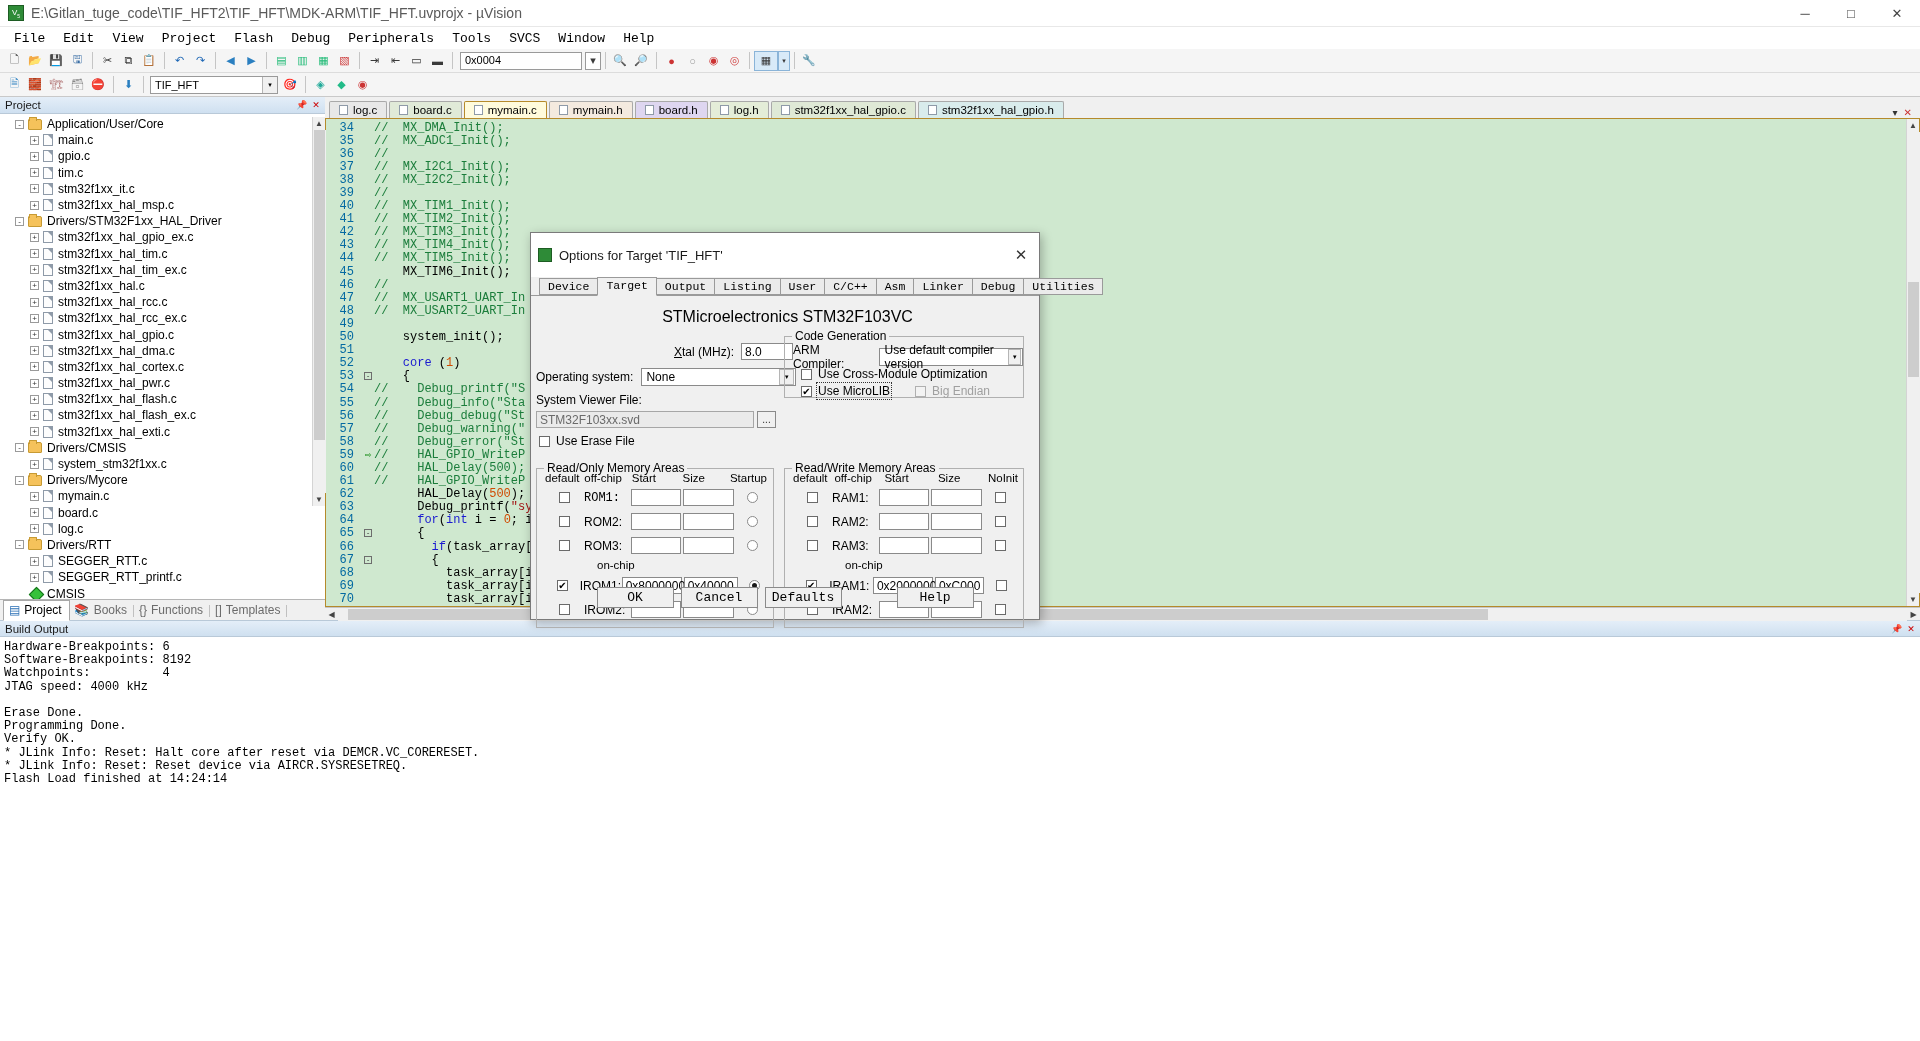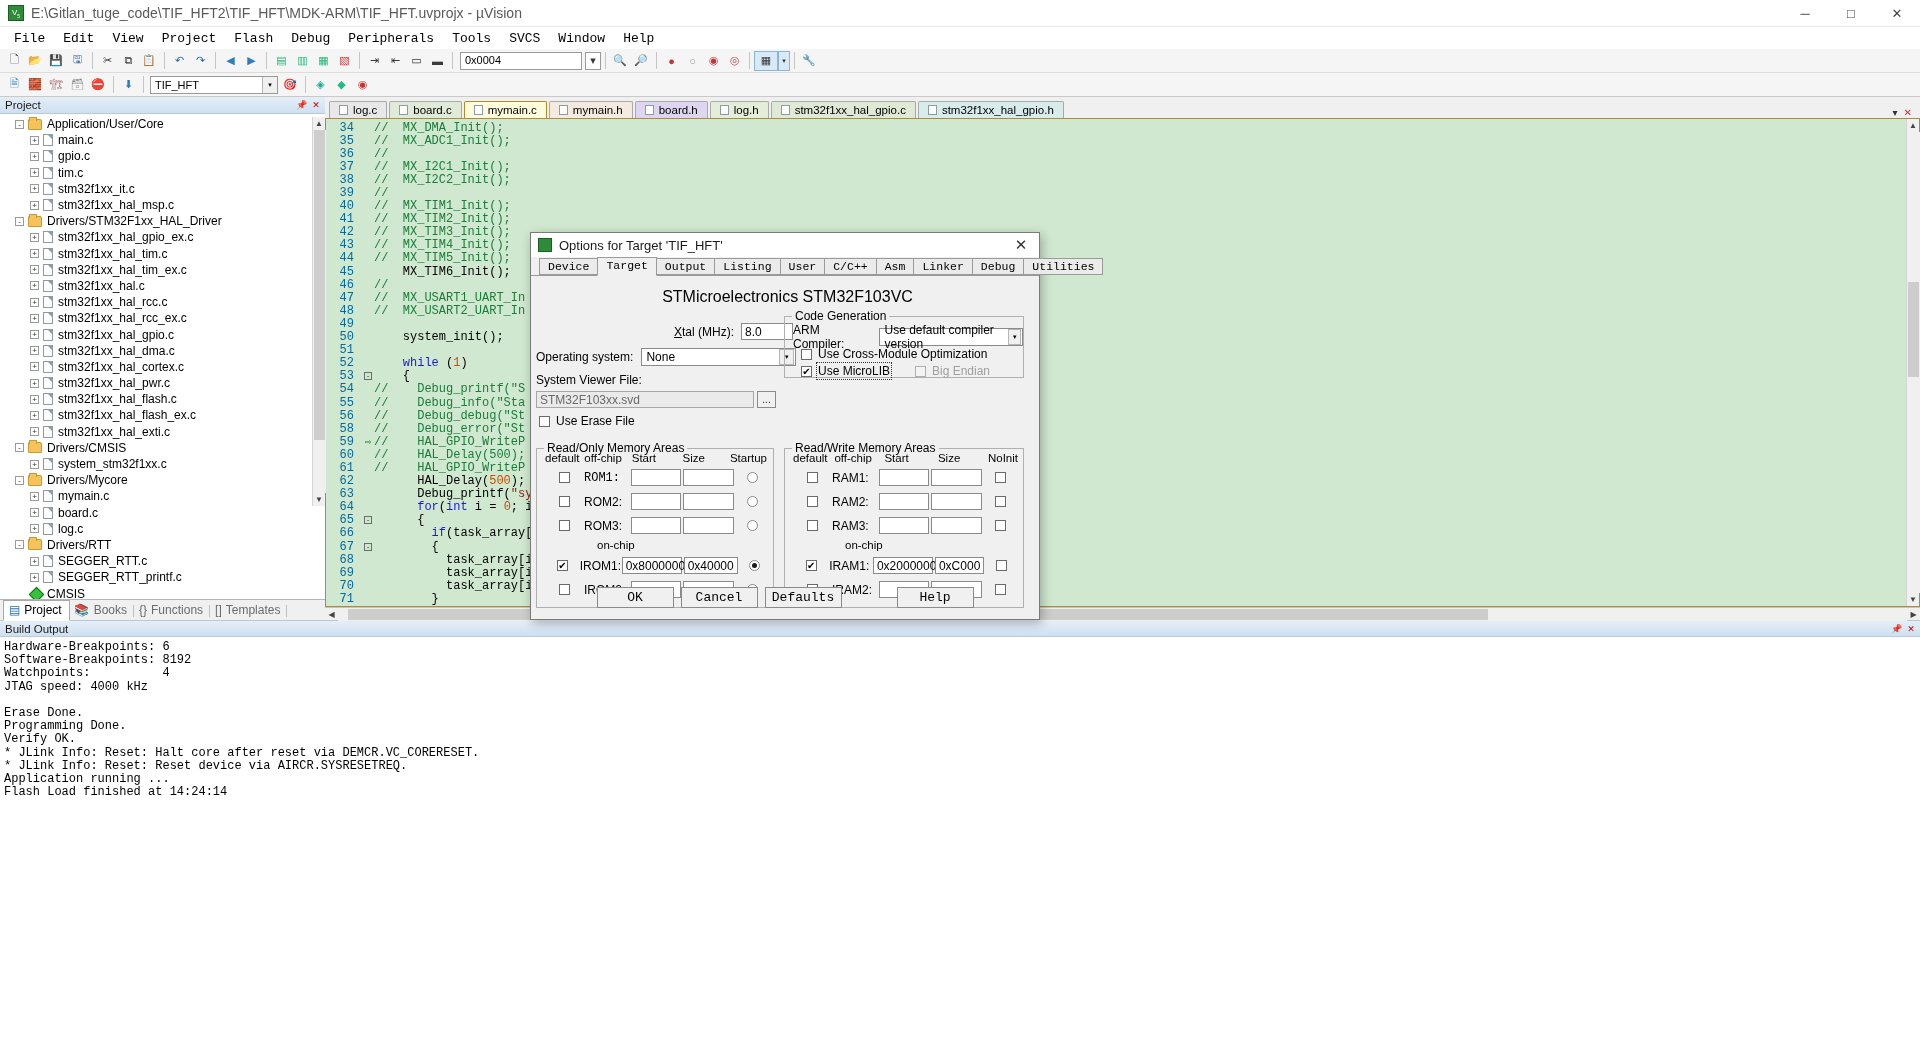--- a/index.html
+++ b/index.html
@@ -197,21 +197,21 @@
   .bl { height: 13.2px; white-space:pre; }
 
   
   #dialog {
     position:absolute; left:530px; top:232px; width:510px; height:388px;
     background:#f0f0f0; border:1px solid #7a7a7a;
     box-shadow: 2px 3px 10px rgba(0,0,0,.28);
     font-size: 12px; color:#000;
   }
   #dlg-title {
-    height: 24px; background:#fff; display:flex; align-items:center;
+    height: 44px; background:#fff; display:flex; align-items:center;
     padding-left:7px; font-size:13px; color:#1a1a1a;
   }
   #dlg-icon { width:14px;height:14px;background:#2e8b37;border:1px solid #1d5c23;margin-right:7px;flex:0 0 auto; }
   #dlg-close {
     margin-left:auto; width:36px; height:26px; display:flex;align-items:center;justify-content:center;
     font-size:15px; color:#333;
   }
 
   #dlg-tabs {
     display:flex; align-items:flex-end; height:19px; padding-left:8px;
@@ -659,25 +659,26 @@
           <div class="cl"><span class="lnum">42</span><span class="fold"></span><span><span class="cm">//  MX_TIM3_Init();</span></span></div>
           <div class="cl"><span class="lnum">43</span><span class="fold"></span><span><span class="cm">//  MX_TIM4_Init();</span></span></div>
           <div class="cl"><span class="lnum">44</span><span class="fold"></span><span><span class="cm">//  MX_TIM5_Init();</span></span></div>
           <div class="cl"><span class="lnum">45</span><span class="fold"></span><span><span class="pl">    MX_TIM6_Init();</span></span></div>
           <div class="cl"><span class="lnum">46</span><span class="fold"></span><span><span class="cm">//</span></span></div>
           <div class="cl"><span class="lnum">47</span><span class="fold"></span><span><span class="cm">//  MX_USART1_UART_In</span></span></div>
           <div class="cl"><span class="lnum">48</span><span class="fold"></span><span><span class="cm">//  MX_USART2_UART_In</span></span></div>
           <div class="cl"><span class="lnum">49</span><span class="fold"></span><span><span class="pl"></span></span></div>
           <div class="cl"><span class="lnum">50</span><span class="fold"></span><span><span class="pl">    system_init();</span></span></div>
           <div class="cl"><span class="lnum">51</span><span class="fold"></span><span><span class="pl"></span></span></div>
-          <div class="cl"><span class="lnum">52</span><span class="fold"></span><span><span class="pl">    </span><span class="kw">while</span><span class="pl"> (</span><span class="num">1</span><span class="pl">)</span></span></div>
+          <div class="cl"><span class="lnum">52</span><span class="fold"></span><span><span class="pl">    </span><span class="kw">core</span><span class="pl"> (</span><span class="num">1</span><span class="pl">)</span></span></div>
           <div class="cl"><span class="lnum">53</span><span class="fold"><span class="foldbox">-</span></span><span><span class="pl">    {</span></span></div>
           <div class="cl"><span class="lnum">54</span><span class="fold"></span><span><span class="cm">//    Debug_printf("S</span></span></div>
           <div class="cl"><span class="lnum">55</span><span class="fold"></span><span><span class="cm">//    Debug_info("Sta</span></span></div>
           <div class="cl"><span class="lnum">56</span><span class="fold"></span><span><span class="cm">//    Debug_debug("St</span></span></div>
+          <div class="cl"><span class="lnum">57</span><span class="fold"></span><span><span class="cm">//    Debug_warning("</span></span></div>
           <div class="cl"><span class="lnum">58</span><span class="fold"></span><span><span class="cm">//    Debug_error("St</span></span></div>
           <div class="cl"><span class="lnum">59</span><span class="fold"><span class="arrow-marker">⇨</span></span><span><span class="cm">//    HAL_GPIO_WriteP</span></span></div>
           <div class="cl"><span class="lnum">60</span><span class="fold"></span><span><span class="cm">//    HAL_Delay(500);</span></span></div>
           <div class="cl"><span class="lnum">61</span><span class="fold"></span><span><span class="cm">//    HAL_GPIO_WriteP</span></span></div>
           <div class="cl"><span class="lnum">62</span><span class="fold"></span><span><span class="pl">      HAL_Delay(</span><span class="num">500</span><span class="pl">);</span></span></div>
           <div class="cl"><span class="lnum">63</span><span class="fold"></span><span><span class="pl">      Debug_printf(</span><span class="str">"sys</span></span></div>
           <div class="cl"><span class="lnum">64</span><span class="fold"></span><span><span class="pl">      </span><span class="kw">for</span><span class="pl">(</span><span class="kw">int</span><span class="pl"> i = </span><span class="num">0</span><span class="pl">; i</span></span></div>
           <div class="cl"><span class="lnum">65</span><span class="fold"><span class="foldbox">-</span></span><span><span class="pl">      {</span></span></div>
           <div class="cl"><span class="lnum">66</span><span class="fold"></span><span><span class="pl">        </span><span class="kw">if</span><span class="pl">(task_array[i</span></span></div>
           <div class="cl"><span class="lnum">67</span><span class="fold"><span class="foldbox">-</span></span><span><span class="pl">        {</span></span></div>
@@ -716,21 +717,20 @@
       <div class="bl">Hardware-Breakpoints: 6</div>
       <div class="bl">Software-Breakpoints: 8192</div>
       <div class="bl">Watchpoints:          4</div>
       <div class="bl">JTAG speed: 4000 kHz</div>
       <div class="bl">&nbsp;</div>
       <div class="bl">Erase Done.</div>
       <div class="bl">Programming Done.</div>
       <div class="bl">Verify OK.</div>
       <div class="bl">* JLink Info: Reset: Halt core after reset via DEMCR.VC_CORERESET.</div>
       <div class="bl">* JLink Info: Reset: Reset device via AIRCR.SYSRESETREQ.</div>
-      <div class="bl">Application running ...</div>
       <div class="bl">Flash Load finished at 14:24:14</div>
     </div>
 </div>
 
 <div id="dialog">
   <div id="dlg-title">
     <div id="dlg-icon"></div>
     <span>Options for Target 'TIF_HFT'</span>
     <div id="dlg-close">✕</div>
   </div>

